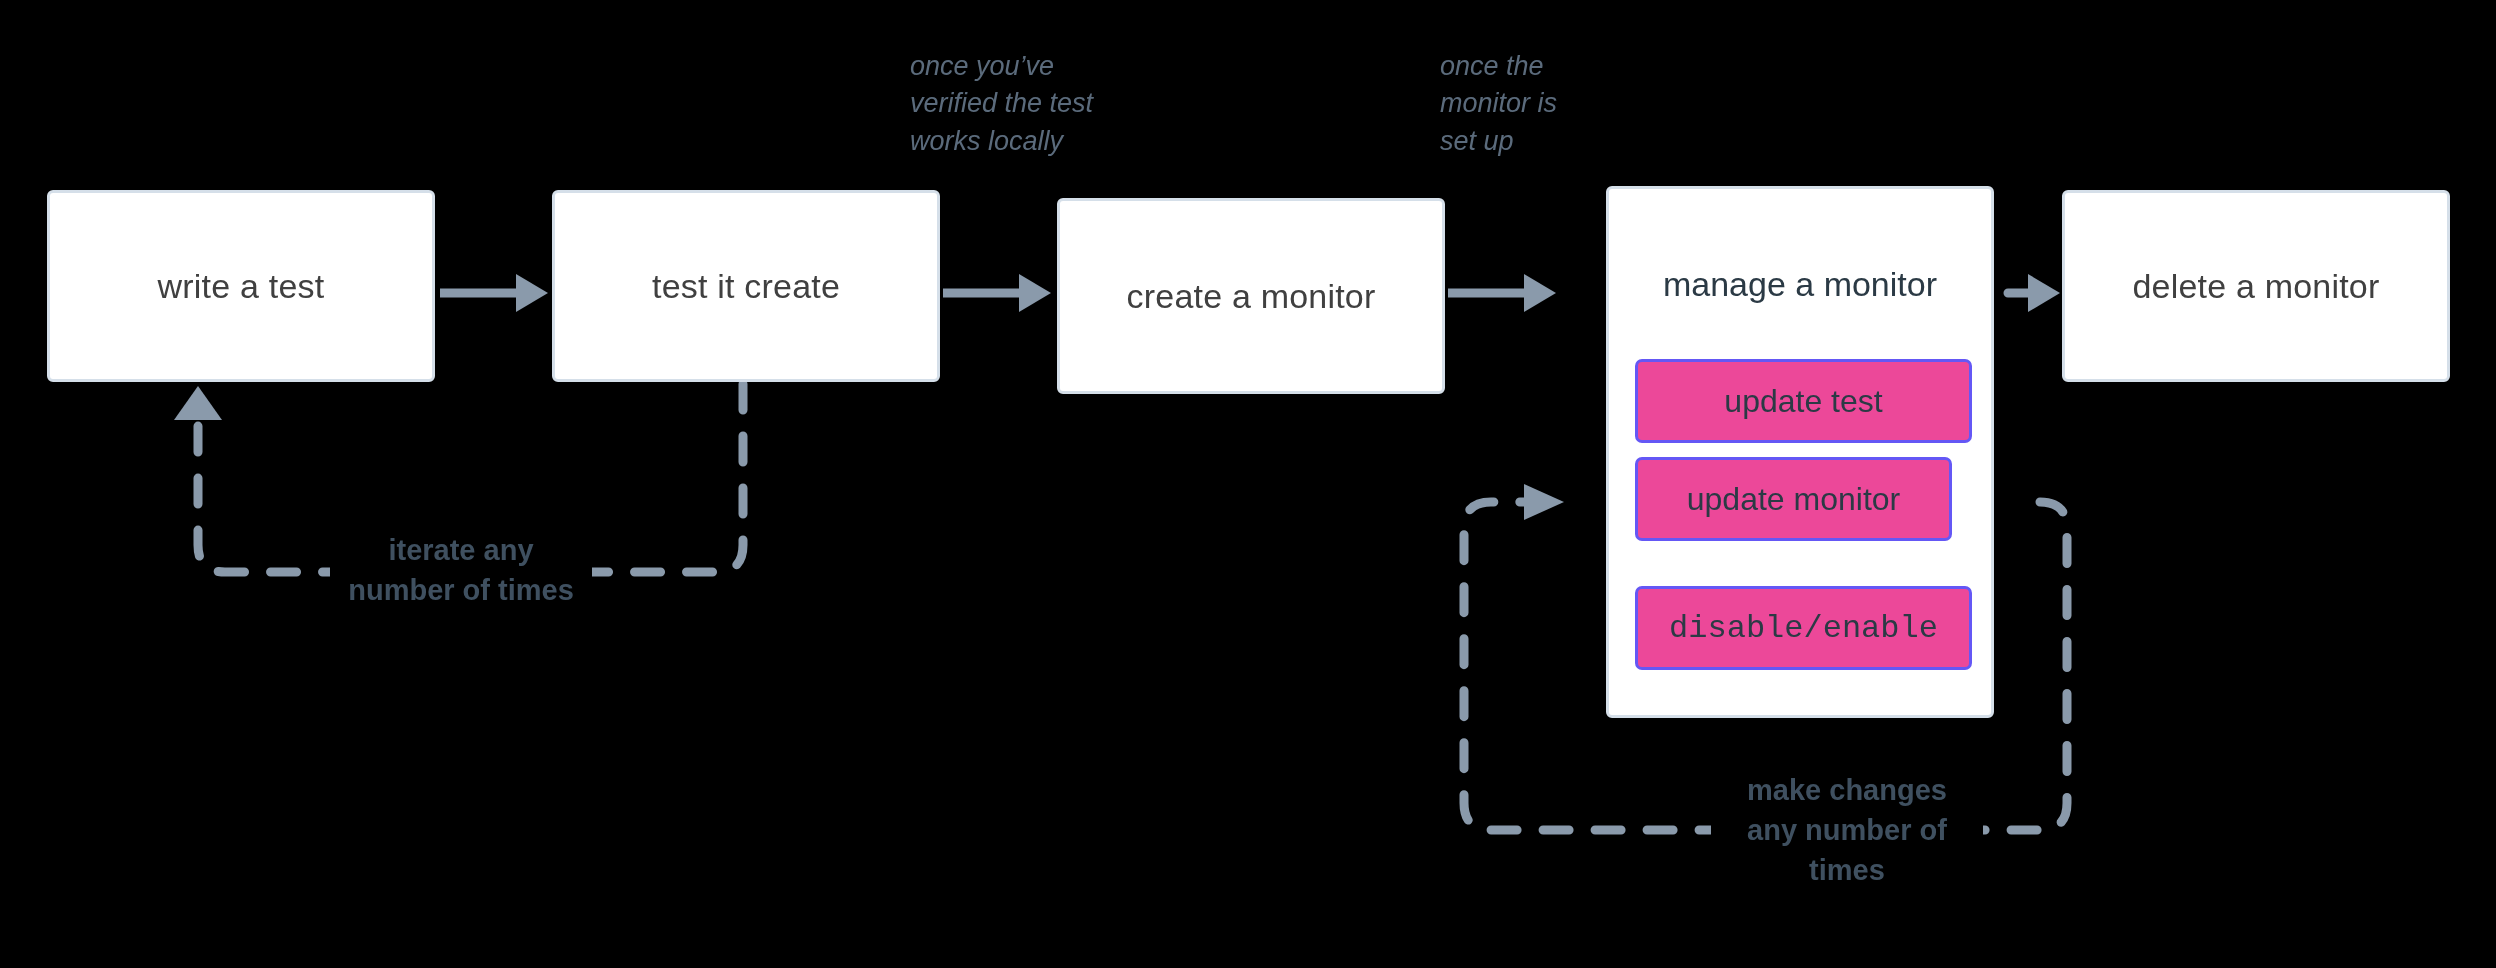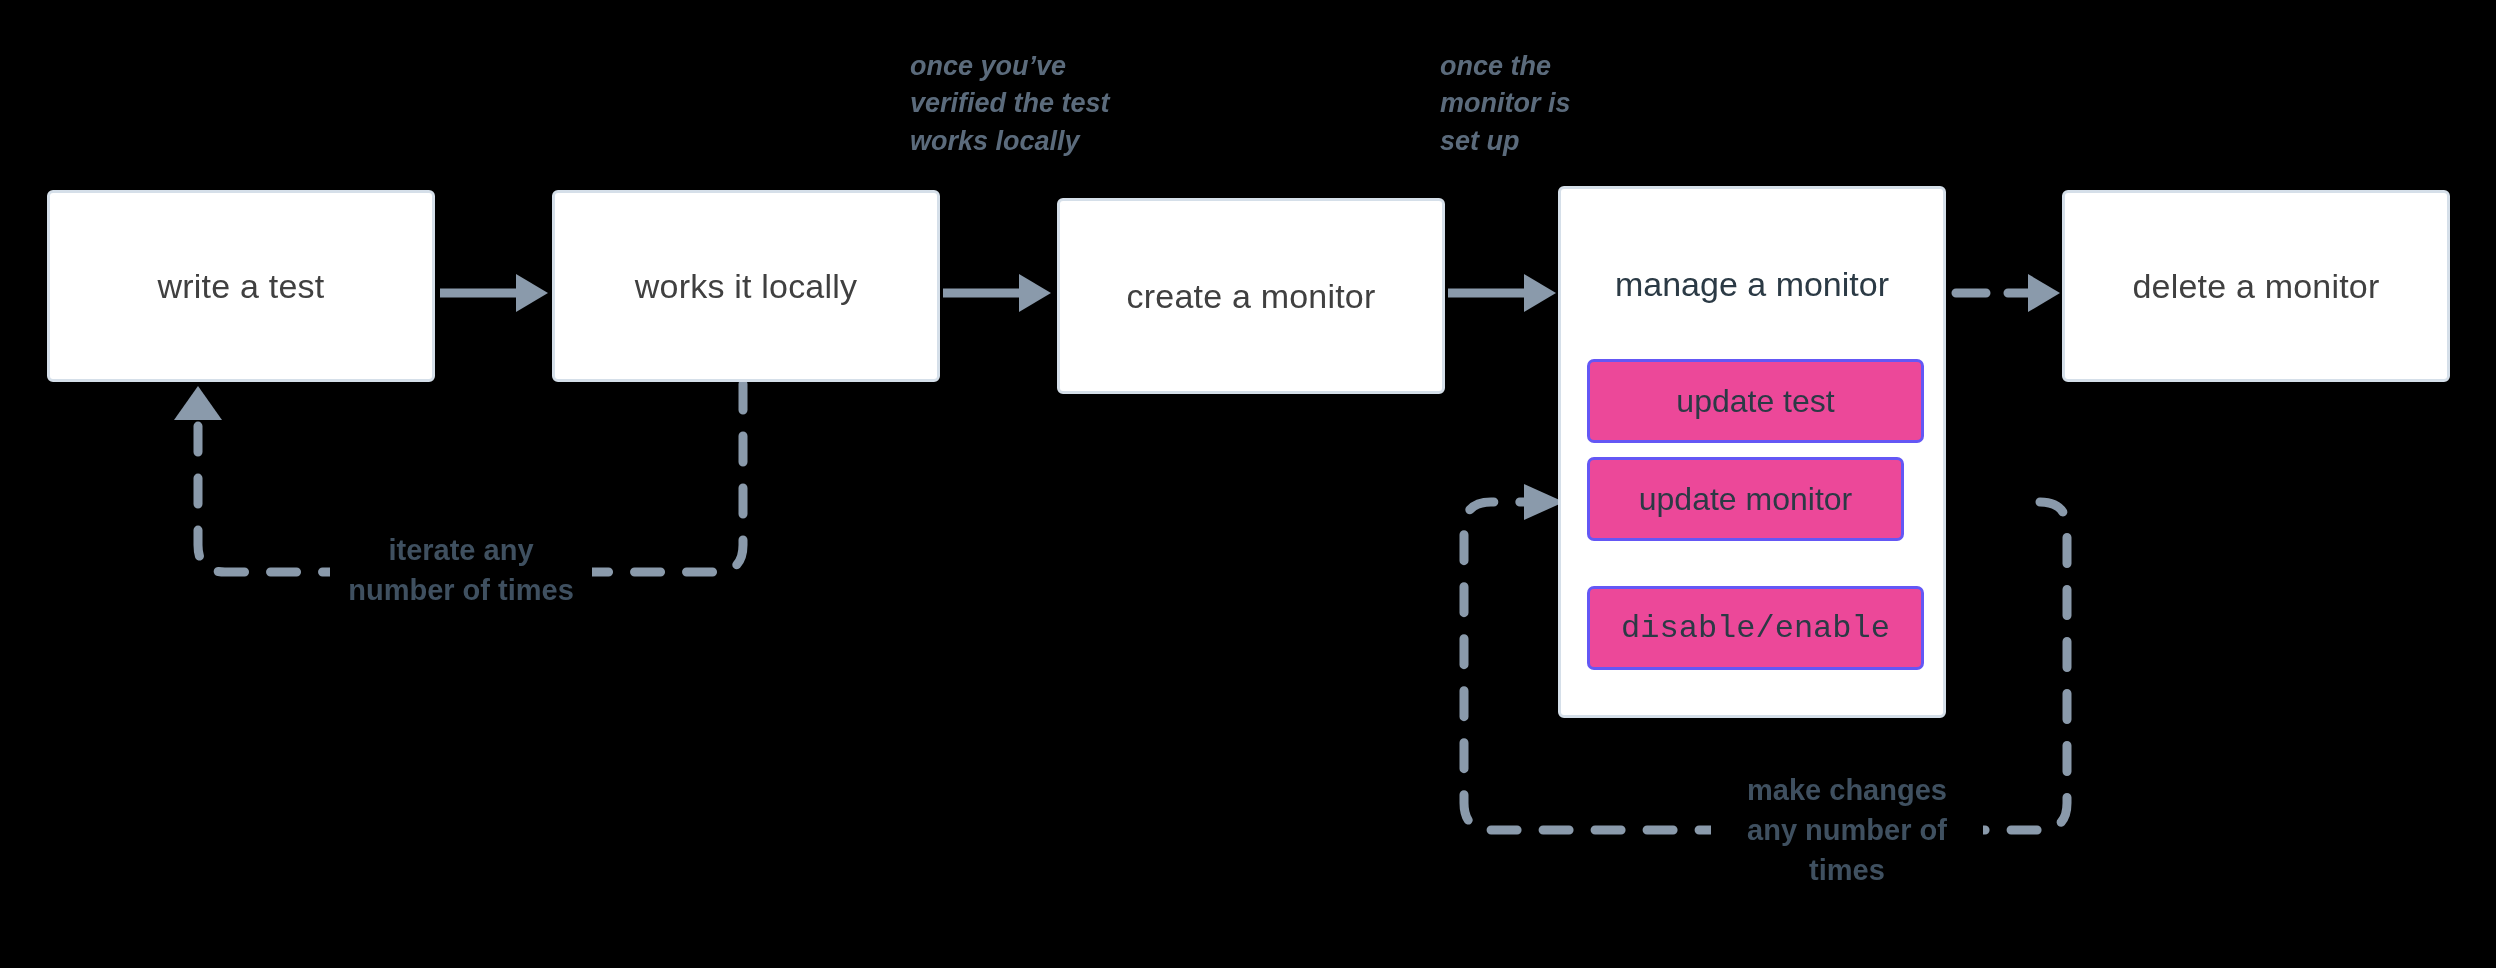--- a/index.html
+++ b/index.html
@@ -34,20 +34,21 @@
     letter-spacing: 0.2px;
     line-height: 1.2;
     text-align: center;
     white-space: nowrap;
   }
 
   
   .node.tall {
     display: block;
     padding: 0;
+    margin-left: 48px;
   }
   .node.tall .node-title {
     color: #2B3A45;
     font-size: 34px;
     text-align: center;
     white-space: nowrap;
     position: absolute;
     left: 0;
     right: 0;
     top: 76px;
@@ -92,21 +93,21 @@
   .edge-arrowhead {
     fill: #8A9AAB;
   }
 
   
   .note {
     position: absolute;
     color: #5B6B7C;
     font-size: 27px;
     font-style: italic;
-    font-weight: bold;
+    font-weight: normal;
     line-height: 1.38;
     white-space: pre-line;
   }
   .loop-label {
     position: absolute;
     color: #3F5060;
     font-size: 29px;
     font-weight: bold;
     line-height: 1.38;
     text-align: center;
@@ -148,21 +149,21 @@
   <svg class="conn" style="left:1440px; top:480px;" width="680" height="400" viewBox="0 0 680 400">
     <path class="edge-dashed" d="M 600 22 Q 600 22 600 22 L 600 22 Q 627 22 627 49 L 627 323 Q 627 350 600 350 L 51 350 Q 24 350 24 323 L 24 49 Q 24 22 51 22 L 86 22"></path>
     <polygon class="edge-arrowhead" points="84,4 124,22 84,40"></polygon>
   </svg>
 
   <div class="node" style="left:47px; top:190px; width:388px; height:192px;">
     <div class="node-label">write a test</div>
   </div>
 
   <div class="node" style="left:552px; top:190px; width:388px; height:192px;">
-    <div class="node-label">works it locally</div>
+    <div class="node-label">test it create</div>
   </div>
 
   <div class="node" style="left:1057px; top:190px; width:388px; height:196px;margin-top:8px;">
     <div class="node-label">create a monitor</div>
   </div>
 
   <div class="node tall" style="left:1558px; top:186px; width:388px; height:532px;">
     <div class="node-title">manage a monitor</div>
 
     <div class="subnode" style="left:26px; top:170px; width:337px; height:84px;">

